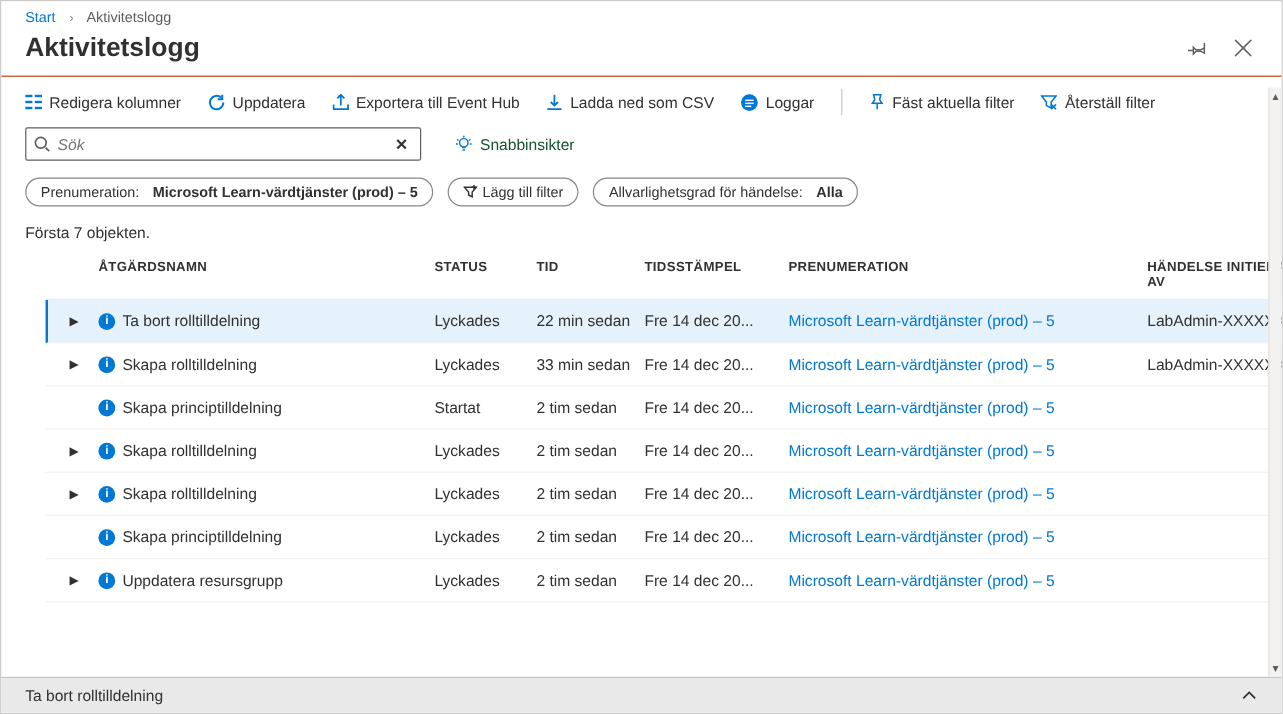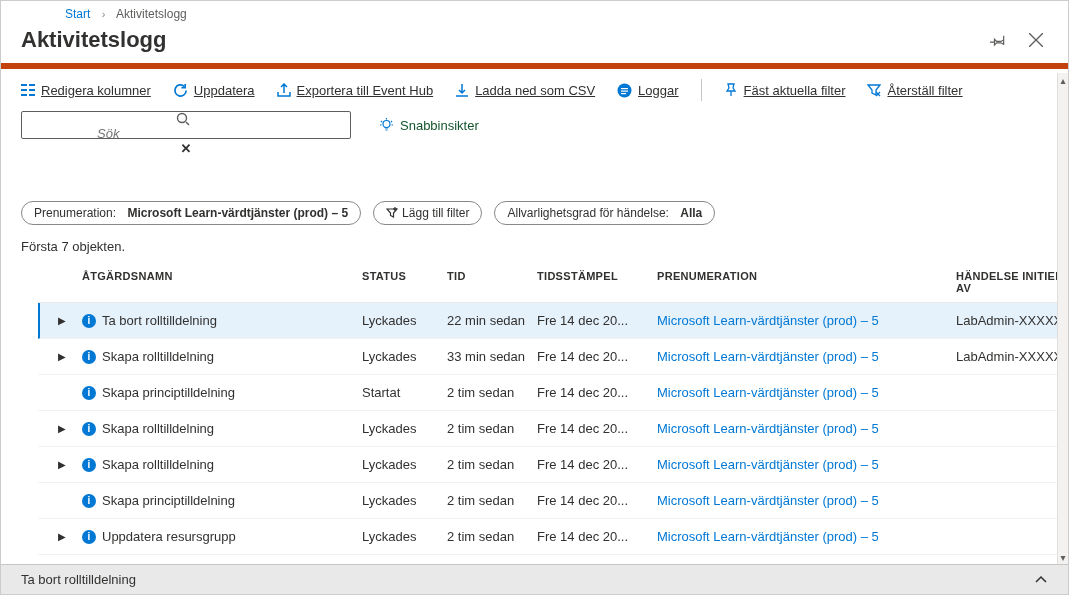--- a/index.html
+++ b/index.html
@@ -1,36 +1,36 @@
 <!DOCTYPE html>
 <html><head>
 <meta charset="utf-8">
 <style>
 * { box-sizing: border-box; margin: 0; padding: 0; }
 body { font-family: 'Segoe UI', Arial, sans-serif; font-size: 13px; color: #323130; background: #fff; width: 1069px; height: 595px; overflow: hidden; border: 1px solid #ccc; position: relative; }
-.breadcrumb { padding: 6px 20px 2px 20px; font-size: 12px; margin-left: 44px; }
+.breadcrumb { padding: 6px 20px 2px 20px; font-size: 12px; }
 .breadcrumb a { color: #0078d4; text-decoration: none; cursor: pointer; }
 .bc-sep { color: #888; margin: 0 8px; font-size: 11px; }
 .bc-current { color: #605e5c; }
 .header-row { display: flex; align-items: center; padding: 4px 20px 10px 20px; }
 .page-title { font-size: 22px; font-weight: 600; flex: 1; }
 .icon-btn { width: 24px; height: 24px; display: inline-flex; align-items: center; justify-content: center; cursor: pointer; color: #605e5c; margin-left: 14px; }
-.toolbar { display: flex; align-items: center; padding: 10px 20px; border-top: 6px solid #c2410c; gap: 22px; text-decoration: underline; }
+.toolbar { display: flex; align-items: center; padding: 10px 20px; border-top: 1px solid #c2410c; gap: 22px; }
 .tb-item { display: flex; align-items: center; gap: 6px; color: #323130; cursor: pointer; font-size: 13px; white-space: nowrap; }
 .tb-item .ic { color: #0078d4; display: inline-flex; }
 .tb-sep { width: 1px; height: 22px; background: #c8c6c4; }
 .search-row { display: flex; align-items: center; padding: 0 20px 14px 20px; gap: 28px; }
-.search-box { display: flex; align-items: center; border: 1px solid #605e5c; border-radius: 2px; width: 330px; height: 28px; padding: 0 6px; flex-direction: column; }
+.search-box { display: flex; align-items: center; border: 1px solid #605e5c; border-radius: 2px; width: 330px; height: 28px; padding: 0 6px; }
 .search-box .ic { color: #605e5c; margin-right: 6px; display:flex; }
 .search-box input { border: none; outline: none; flex: 1; font-size: 13px; font-style: italic; color: #605e5c; background: transparent; }
 .search-box .clr { color: #323130; font-weight: bold; cursor: pointer; padding: 0 4px; }
 .quick { display: flex; align-items: center; gap: 6px; color: #14532d; cursor: pointer; }
 .quick .ic { color: #0078d4; }
 .pill-row { display: flex; align-items: center; padding: 0 20px 14px 20px; gap: 12px; flex-wrap: wrap; }
-.pill { border: 1px solid #8a8886; border-radius: 14px; padding: 4px 12px; font-size: 12px; cursor: pointer; display: flex; align-items: center; gap: 4px; white-space: nowrap; margin-top: 48px; }
+.pill { border: 1px solid #8a8886; border-radius: 14px; padding: 4px 12px; font-size: 12px; cursor: pointer; display: flex; align-items: center; gap: 4px; white-space: nowrap; }
 .pill b { font-weight: 600; }
 .pill .ic { color: #323130; display:flex; }
 .count-label { padding: 0 20px 10px 20px; font-size: 13px; color: #323130; }
 .table { width: 100%; margin-left: 37px; }
 .thead { display: flex; padding: 6px 20px 8px 20px; border-bottom: 1px solid #edebe9; font-size: 11px; font-weight: 600; color: #323130; letter-spacing: 0.3px; }
 .col-expand { width: 24px; flex-shrink: 0; }
 .col-name { width: 280px; flex-shrink: 0; }
 .col-status { width: 85px; flex-shrink: 0; }
 .col-time { width: 90px; flex-shrink: 0; }
 .col-ts { width: 120px; flex-shrink: 0; }

